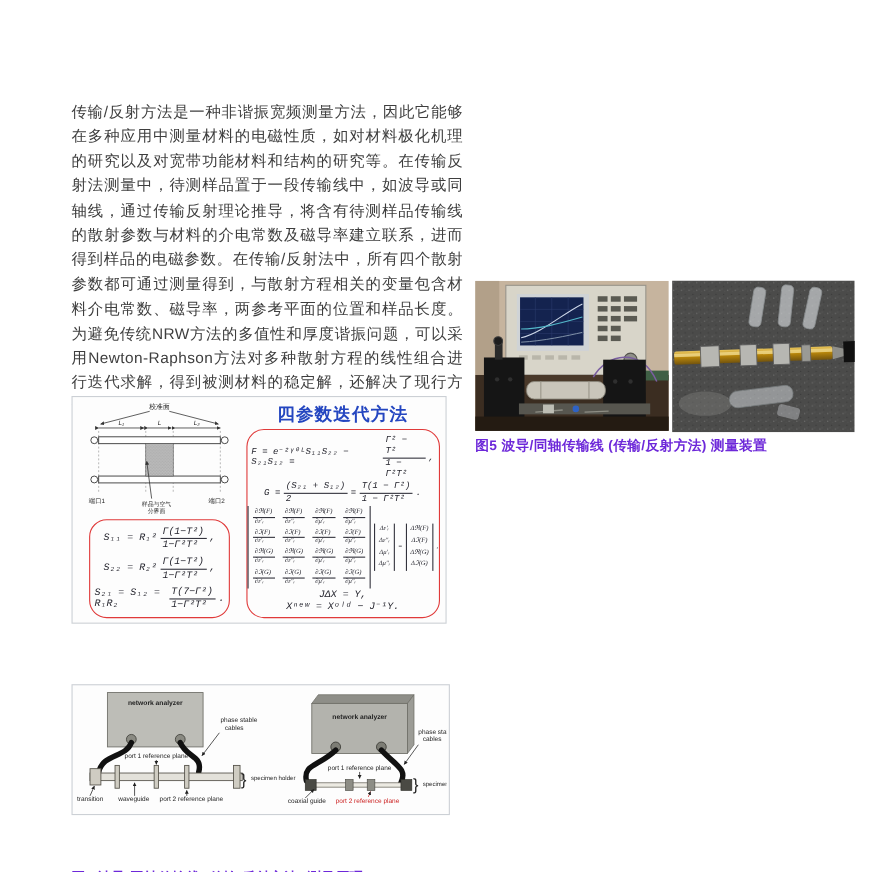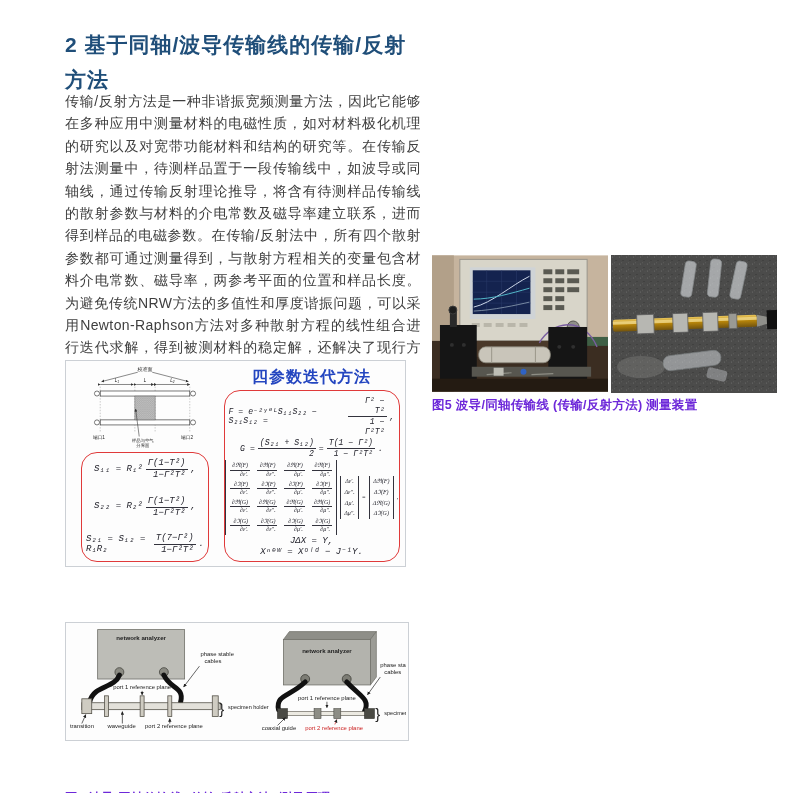--- a/index.html
+++ b/index.html
@@ -13,47 +13,46 @@
   p.body{position:absolute;margin:0;font-size:14px;line-height:22.4px;letter-spacing:0.4px;
          text-align:justify;color:#3e3e3e;}
   .p-left{top:63px;left:0;width:356px;}
   .p-right{top:0;left:0;width:345px;}
   .figbox{position:absolute;left:0;box-sizing:border-box;border:1px solid #ccd0d5;background:#fdfdfd;}
   .fig3{top:333px;width:341px;height:207px;display:flex;padding:4px 3px;}
   .fig3-left{width:152px;display:flex;flex-direction:column;align-items:center;}
   .fig3-right{flex:1;display:flex;flex-direction:column;align-items:center;padding-top:2px;}
   .iter-title{font-size:16px;font-weight:700;color:#2446c0;letter-spacing:1px;margin-bottom:2px;}
   .redbox{border:1.6px solid #e03a3a;border-radius:16px;box-sizing:border-box;color:#25252e;}
-  .sbox{width:128px;margin-top:2px;padding:5px 4px;display:flex;flex-direction:column;gap:15px;}
+  .sbox{width:128px;margin-top:2px;padding:5px 4px;display:flex;flex-direction:column;gap:5px;}
   .iterbox{width:176px;height:172px;padding:5px 4px 3px;display:flex;flex-direction:column;
            justify-content:space-between;align-items:center;}
   .eqrow{display:flex;align-items:center;justify-content:center;gap:2px;
          font-family:Liberation Mono, monospace;font-style:italic;font-size:9px;line-height:1.1;}
   .eqrow.small{font-size:8.2px;}
-  .frac{display:inline-block;vertical-align:middle;text-align:right;margin:0 1px;}
+  .frac{display:inline-block;vertical-align:middle;text-align:left;margin:0 1px;}
   .frac .num{display:block;line-height:1.2;padding:0 2px;}
   .frac .den{display:block;line-height:1.2;border-top:0.9px solid #33333d;padding:0 2px;}
   .matrow{display:flex;align-items:center;gap:3px;font-family:"Liberation Serif",serif;
           font-style:italic;font-size:6px;line-height:1.1;}
   .brk{border-left:1px solid #33333d;border-right:1px solid #33333d;padding:2px 3px;}
   .mat{display:grid;grid-template-columns:repeat(4,auto);column-gap:5px;row-gap:3px;}
   .vec{display:flex;flex-direction:column;gap:4px;align-items:center;}
   .caption{position:absolute;left:0;font-size:12.5px;font-weight:700;color:#6d28d9;letter-spacing:0.3px;}
   .cap3{top:547px;} .cap4{top:722px;margin-top:41px;} .cap5{top:377px;}
   .fig4{top:595px;width:344px;height:119px;padding:2px;}
   .photos{position:absolute;top:235px;left:0;display:flex;gap:3px;}
   svg text{font-family:"Liberation Sans",sans-serif;}
 </style>
 </head>
 <body>
 
 <div class="page">
 
   <div class="col col-left">
-    <h1 class="sec">2 基于同轴/波导传输线的传输/反射方法</h1>
     <p class="body p-left">传输/反射方法是一种非谐振宽频测量方法，因此它能够在多种应用中测量材料的电磁性质，如对材料极化机理的研究以及对宽带功能材料和结构的研究等。在传输反射法测量中，待测样品置于一段传输线中，如波导或同轴线，通过传输反射理论推导，将含有待测样品传输线的散射参数与材料的介电常数及磁导率建立联系，进而得到样品的电磁参数。在传输/反射法中，所有四个散射参数都可通过测量得到，与散射方程相关的变量包含材料介电常数、磁导率，两参考平面的位置和样品长度。为避免传统NRW方法的多值性和厚度谐振问题，可以采用Newton-Raphson方法对多种散射方程的线性组合进行迭代求解，得到被测材料的稳定解，还解决了现行方法中厚度谐振及多值问题。</p>
 
     <div class="figbox fig3">
       <div class="fig3-left">
         <svg width="150" height="117" viewBox="0 0 152 118">
           <defs>
             <marker id="ah" markerWidth="6" markerHeight="6" refX="4.5" refY="2.5" orient="auto">
               <path d="M0,0 L5,2.5 L0,5 z" fill="#333"></path>
             </marker>
             <pattern id="stip" width="3" height="3" patternUnits="userSpaceOnUse">

